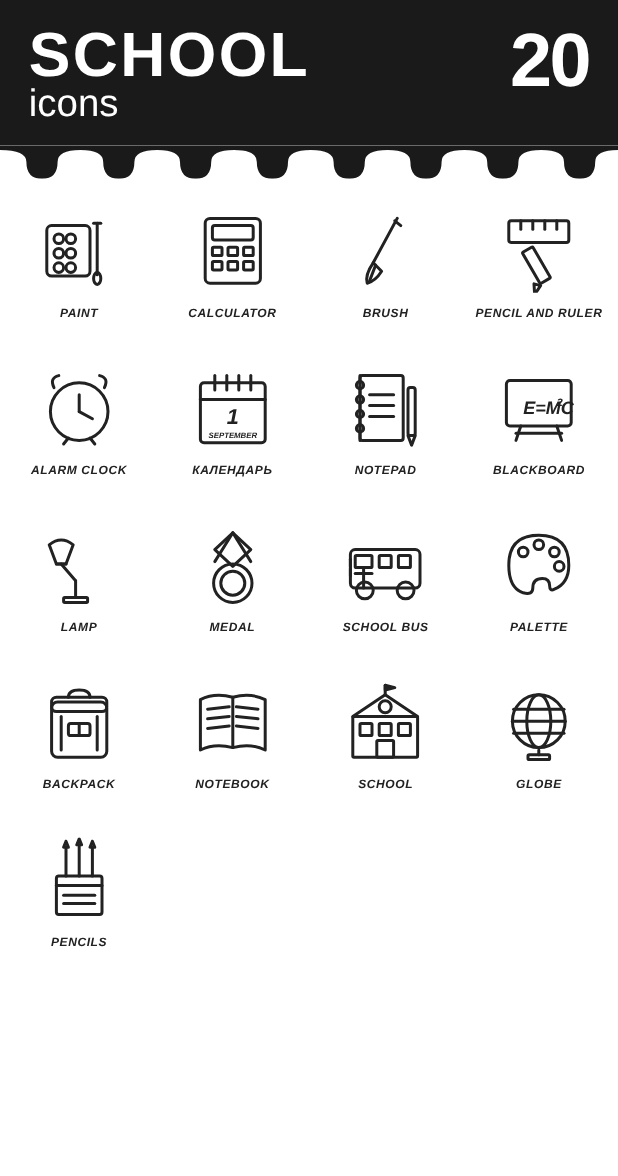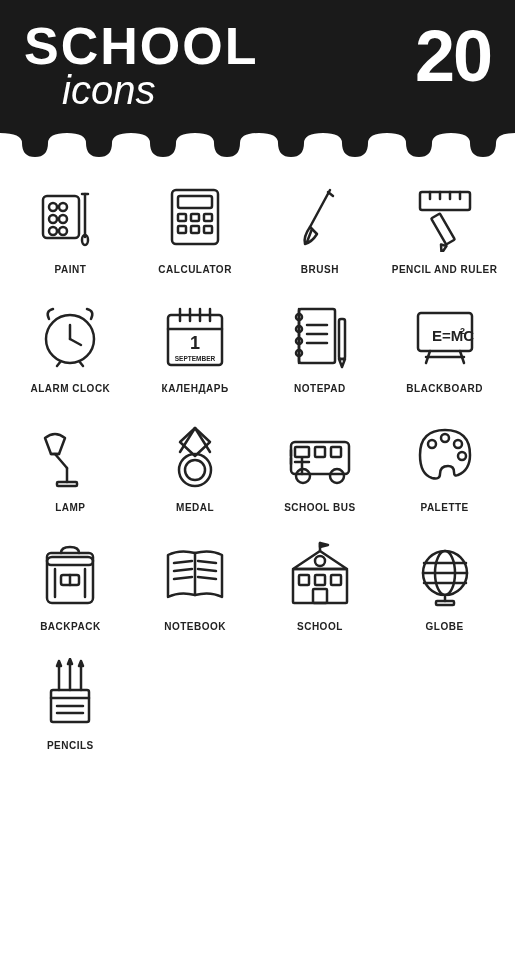--- a/index.html
+++ b/index.html
@@ -22,51 +22,50 @@
       justify-content: space-between;
       align-items: flex-start;
     }
     .header-title {
       font-size: 52px;
       font-weight: 900;
       line-height: 1;
       letter-spacing: 2px;
     }
     .header-number {
-      font-size: 72px;
+      font-size: 63px;
       font-weight: 900;
       line-height: 1;
       letter-spacing: -2px;
     }
     .header-subtitle {
-      font-size: 40px;
-      font-style: italic;
+      font-size: 32px;
       font-weight: 400;
       margin-top: -4px;
       padding-bottom: 16px;
-      margin-left: 38px;
     }
     
     .scallop {
       display: flex;
       justify-content: center;
       margin-top: 0;
     }
     .scallop svg {
       display: block;
       width: 515px;
       height: 28px;
     }
 
     
     .icons-grid {
       display: grid;
       grid-template-columns: repeat(4, 1fr);
       padding: 8px 8px;
-      gap: 0;
+      gap: 12px;
+      font-style: italic;
     }
     .icon-cell {
       display: flex;
       flex-direction: column;
       align-items: center;
       justify-content: flex-end;
       padding: 12px 4px 8px 4px;
     }
     .icon-svg {
       width: 80px;

